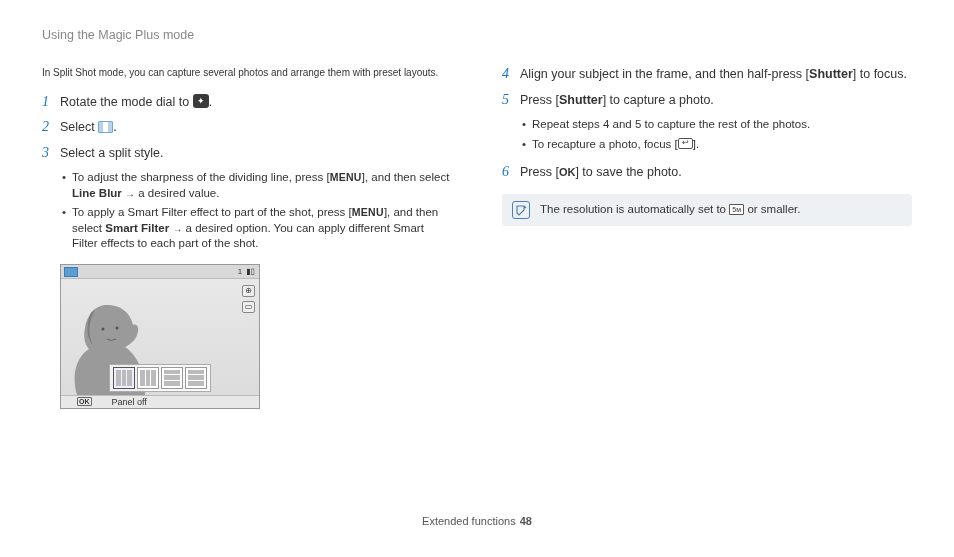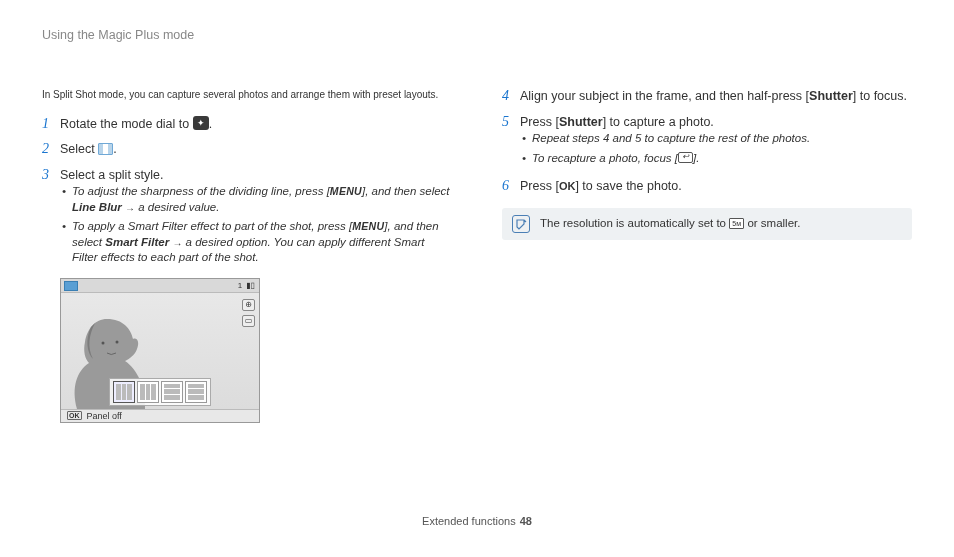--- a/index.html
+++ b/index.html
@@ -9,21 +9,21 @@
     background: #fff;
     font-family: "Segoe UI", Arial, sans-serif;
     font-size: 12px;
     color: #333;
     position: relative;
     padding: 28px 42px 20px 42px;
   }
   .header {
     color: #888;
     font-size: 12.5px;
-    margin-bottom: 46px;
+    margin-bottom: 24px;
   }
   .columns {
     display: flex;
     gap: 50px;
   }
   .col { flex: 1; }
   .section-title {
     color: #1a75cf;
     font-size: 14.5px;
     font-weight: 600;
@@ -52,22 +52,21 @@
     flex-shrink: 0;
     font-family: Georgia, serif;
   }
   .step-body {
     flex: 1;
     font-size: 12.5px;
     line-height: 1.4;
   }
   .sub-bullets {
     list-style: none;
-    margin-top: 0;
-    font-style: italic;
+    margin-top: 8px;
   }
   .sub-bullets li {
     position: relative;
     padding-left: 12px;
     font-size: 11.5px;
     margin-bottom: 4px;
     line-height: 1.35;
   }
   .sub-bullets li::before {
     content: "•";
@@ -199,24 +198,24 @@
   .lb-h3 { flex-direction: column; gap: 1px; }
   .lb-h3 i { flex: 1; background: #bbb; }
   .mockup-bottom {
     position: absolute;
     left: 0; bottom: 0; right: 0;
     height: 13px;
     background: #e8e8e8;
     border-top: 1px solid #bbb;
     display: flex;
     align-items: center;
-    padding-left: 6px;
+    padding-left: 16px;
     font-size: 9px;
     color: #333;
-    gap: 5px;
+    gap: 20px;
   }
   .mockup-ok {
     font-size: 7px; font-weight: 700;
     border: 1px solid #666;
     padding: 0 1px;
     border-radius: 1px;
   }
 
   .note-box {
     display: flex;

